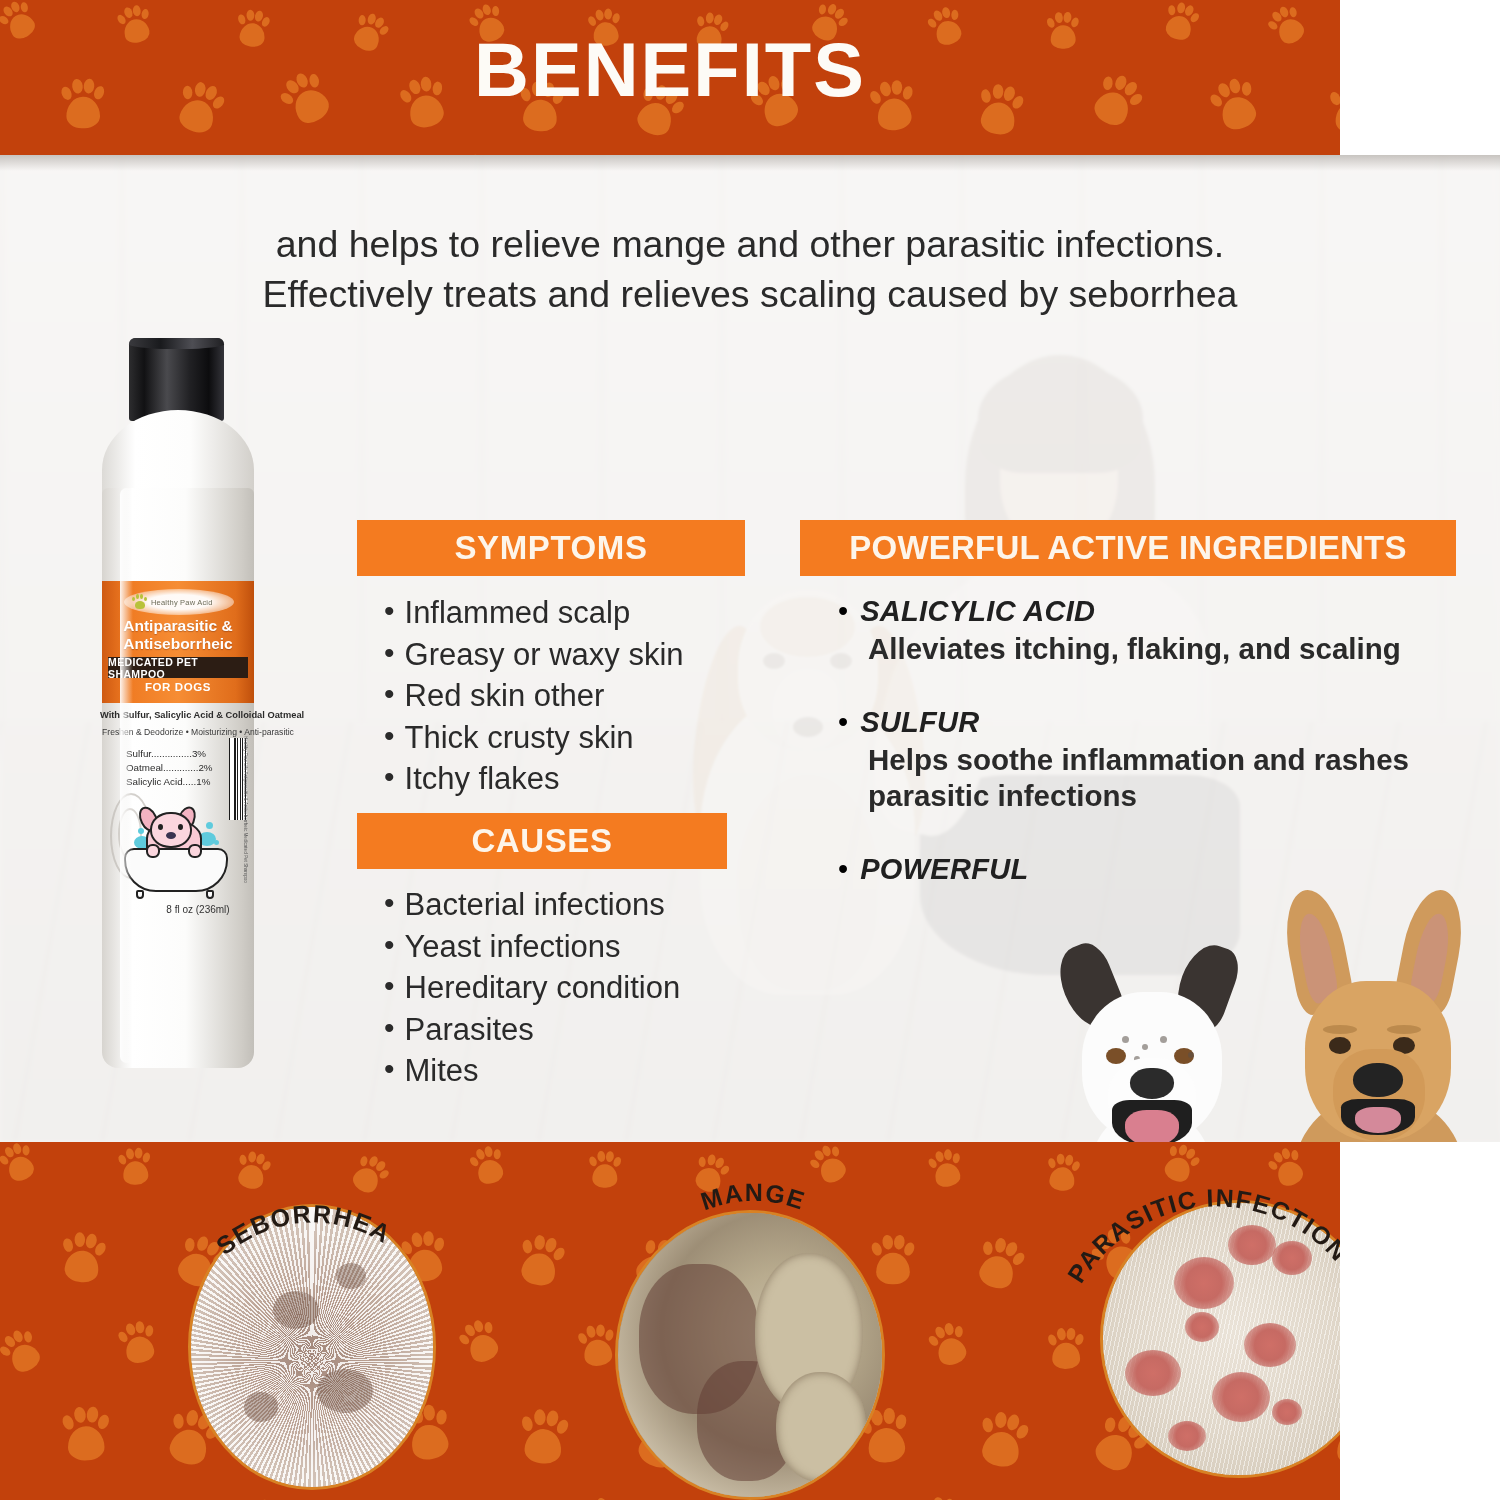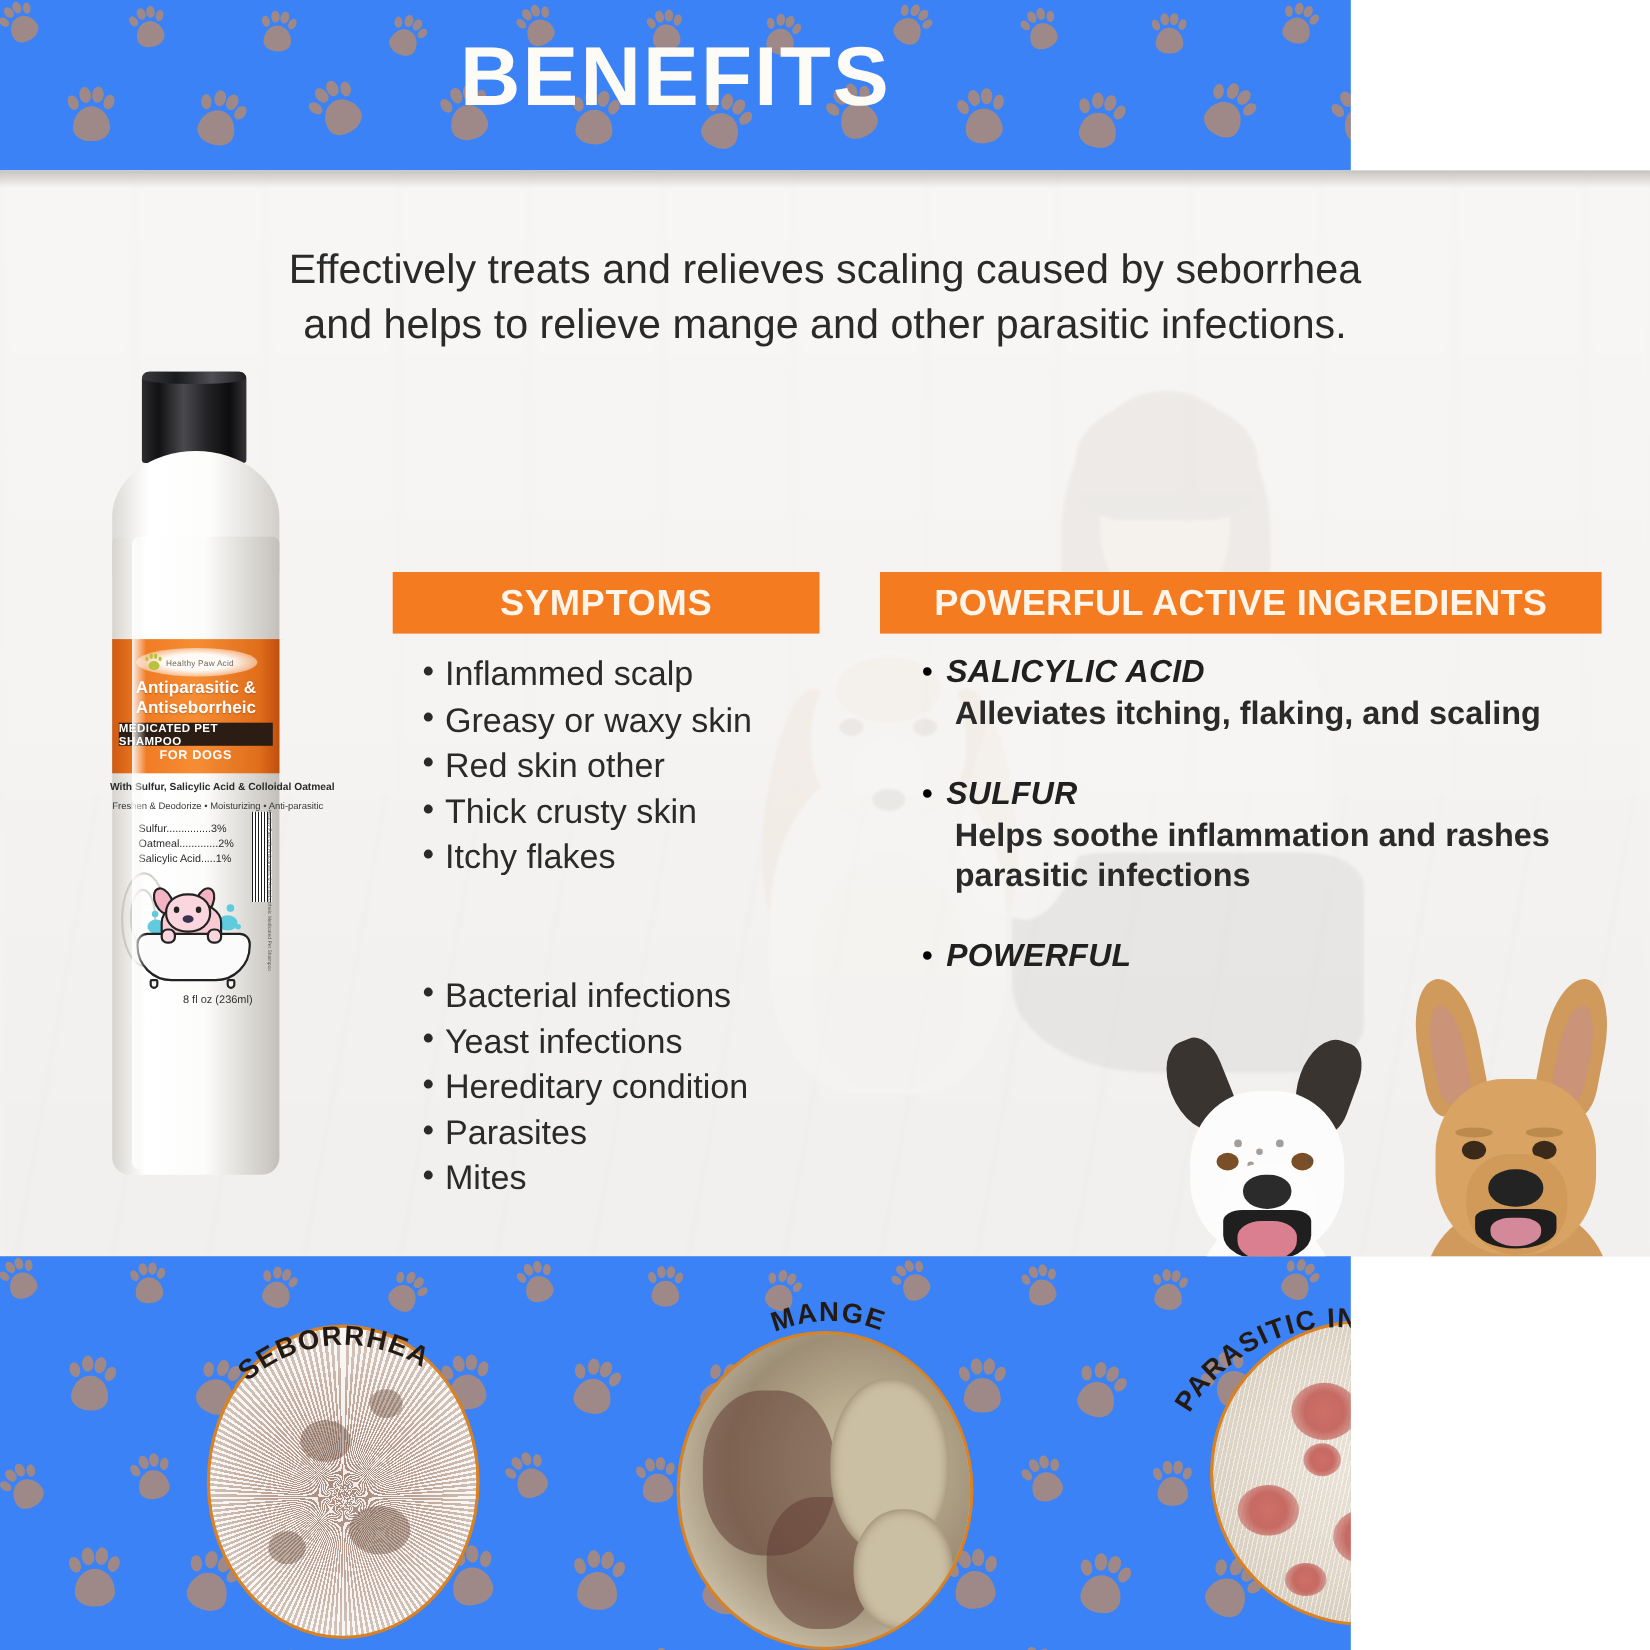--- a/index.html
+++ b/index.html
@@ -6,21 +6,21 @@
   html,body { width:1500px; height:1500px; }
   body {
     font-family:"Liberation Sans", sans-serif;
     background:#ffffff;
     overflow:hidden;
     position:relative;
   }
   #page { position:relative; width:1500px; height:1500px; overflow:hidden; }
 
   
-  .paw-band { position:absolute; left:0; width:1228px; overflow:hidden; background:#3b82f6; }
+  .paw-band { position:absolute; left:0; width:1340px; overflow:hidden; background:#c2410c; }
   .paw-layer { position:absolute; inset:0; opacity:1; }
   .paw {
     position:absolute;
     width:46px; height:52px;
     opacity:.55;
   }
   .paw .pad {
     position:absolute; left:7px; top:20px;
     width:32px; height:30px;
     background:#F2902F;
@@ -583,22 +583,22 @@
         <div class="face"></div>
         <div class="hairF"></div>
       <div class="torso"></div>
         <div class="legs"></div>
         <div class="arm"></div>
     </div>
 
     <div class="wash"></div>
 
     <div id="intro">
+      <div>and helps to relieve mange and other parasitic infections.</div>
       <div>Effectively treats and relieves scaling caused by seborrhea</div>
-      <div>and helps to relieve mange and other parasitic infections.</div>
     </div>
 
     <div id="dogs">
       <div id="dogw">
         <div class="ear earL"></div>
           <div class="ear earR"></div>
         <div class="neck"></div>
         <div class="head"></div>
         <div class="eye eyeL"></div>
           <div class="eye eyeR"></div>
@@ -688,20 +688,23 @@
           <div class="paw-f pfR"></div>
         <div class="tubfoot tf1"></div>
           <div class="tubfoot tf2"></div>
       </div>
       <div class="volume">8 fl oz (236ml)</div>
       <div class="shine"></div>
     </div>
 
     <div class="banner" id="banner-symptoms">
       <span>SYMPTOMS</span>
+    </div>
+    <div class="banner" id="banner-causes">
+      <span>CAUSES</span>
     </div>
     <div class="banner" id="banner-ingredients">
       <span>POWERFUL ACTIVE INGREDIENTS</span>
     </div>
 
     <ul class="blist" id="list-symptoms">
         <li>
           <span class="dot">•</span>
           <span>Inflammed scalp</span>
         </li>

